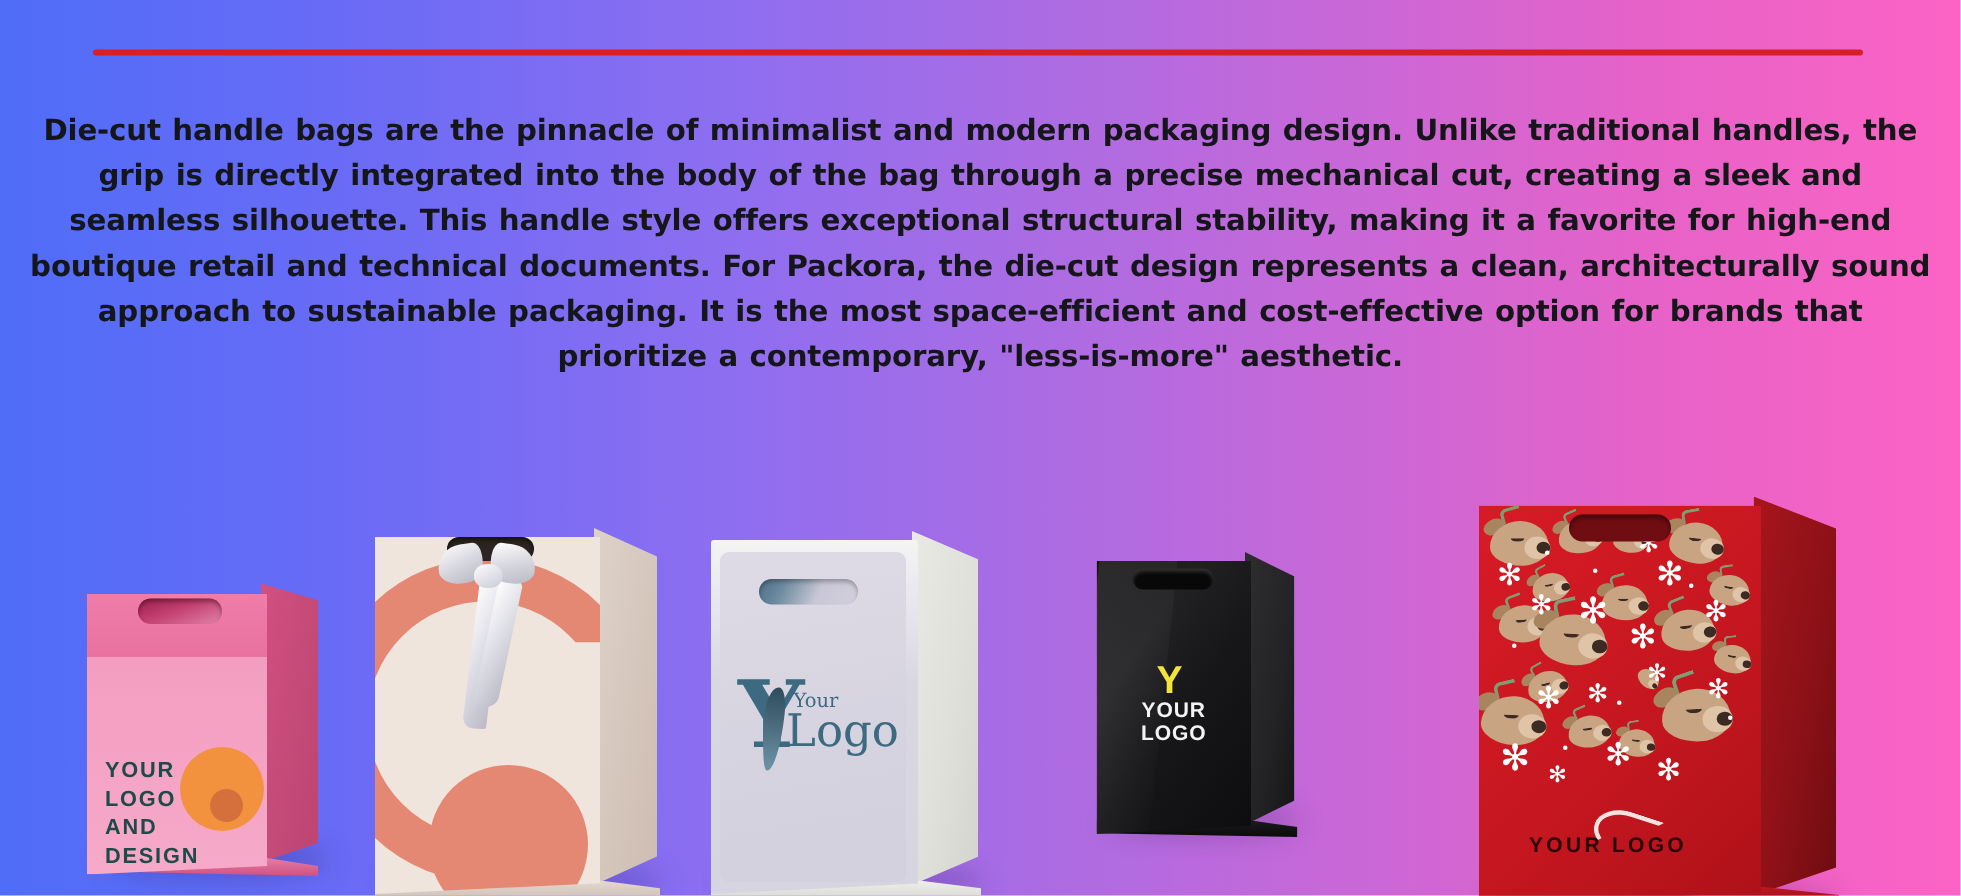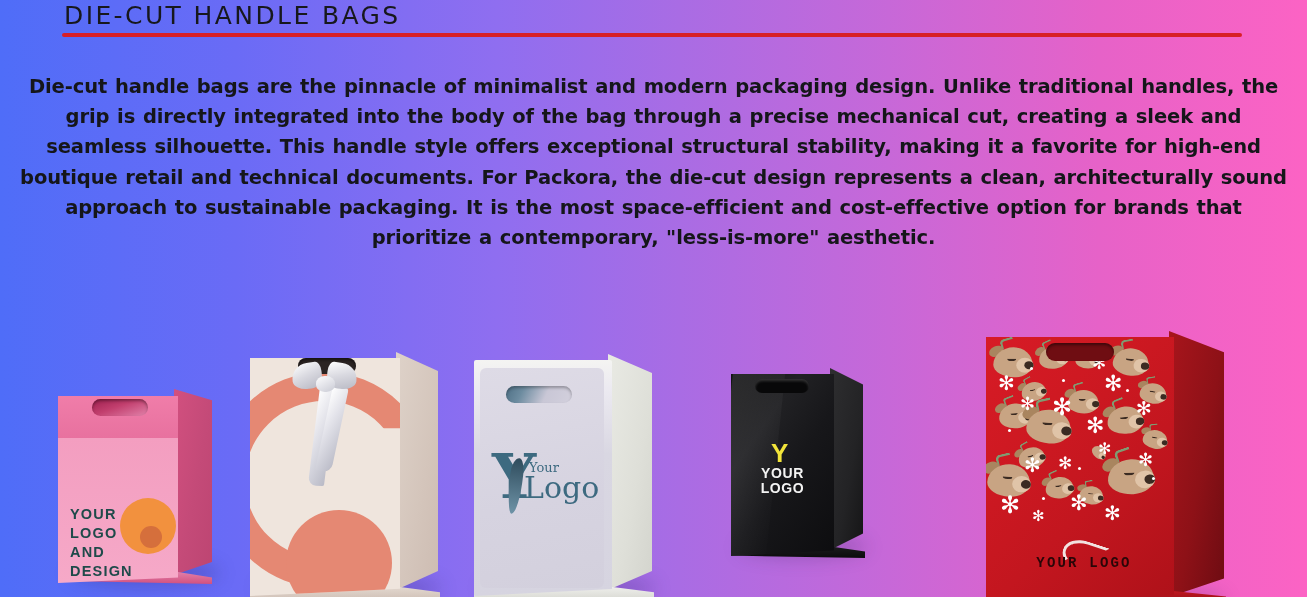--- a/index.html
+++ b/index.html
@@ -320,42 +320,41 @@
   .snow {
     position: absolute;
     color: #ffffff;
     font-family: "DejaVu Sans", sans-serif;
     line-height: 1;
   }
   .flake-sm { position: absolute; background: #fff; border-radius: 50%; width: 3px; height: 3px; }
   #bag-red .brand {
     position: absolute; left: 0; top: 218px; width: 172px;
     text-align: center;
-    font-family: Liberation Mono, monospace;
+    font-family: Liberation Sans, sans-serif;
     font-weight: bold; font-size: 14px;
-    letter-spacing: 2.2px; color: #2a0608; margin-left: 12px;
+    letter-spacing: 2.2px; color: #2a0608;
   }
   #bag-red .swoosh {
     position: absolute; left: 76px; top: 204px; width: 44px; height: 30px;
     border: 3px solid #f2e3e1;
     border-color: #f2e3e1 transparent transparent #f2e3e1;
     border-radius: 50% 0 0 50%;
     transform: rotate(18deg);
   }
   #bag-red .bottom-edge {
     position: absolute; left: 0; top: 266px; width: 240px; height: 14px;
     background: linear-gradient(180deg, #c0161f, #8c1016);
     clip-path: polygon(0 0, 78% 0, 100% 40%, 100% 100%, 0 78%);
   }
 </style>
 </head>
 <body>
 
 <div class="header">
-  <div class="page-title">DIE-CUT HANDLE BAGS</div>
   <div class="title-rule"></div>
 </div>
 
 <div class="description">Die-cut handle bags are the pinnacle of minimalist and modern packaging design. Unlike traditional handles, the grip is directly integrated into the body of the bag through a precise mechanical cut, creating a sleek and seamless silhouette. This handle style offers exceptional structural stability, making it a favorite for high-end boutique retail and technical documents. For Packora, the die-cut design represents a clean, architecturally sound approach to sustainable packaging. It is the most space-efficient and cost-effective option for brands that prioritize a contemporary, "less-is-more" aesthetic.</div>
 
 <div class="gallery">
 
   <div class="shadow" style="left:70px; top:320px; width:150px; height:26px;"></div>
   <div class="bag" id="bag-pink">
     <div class="side"></div>

